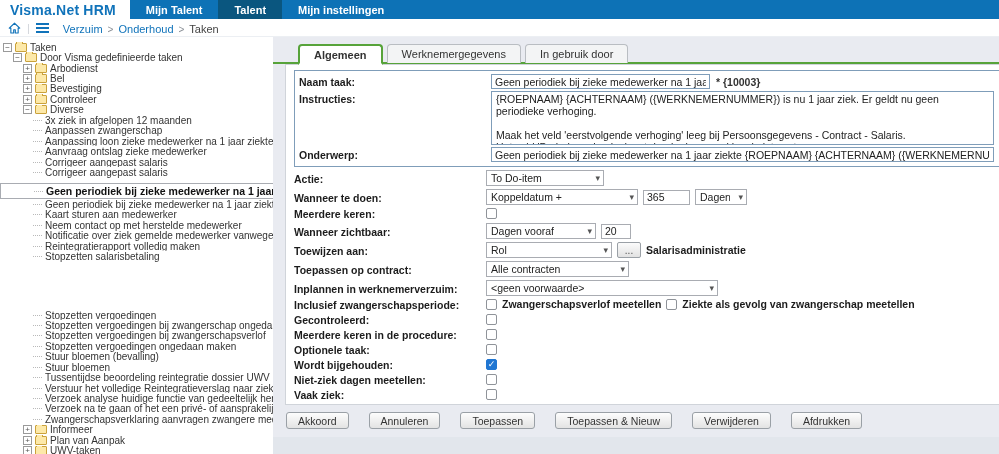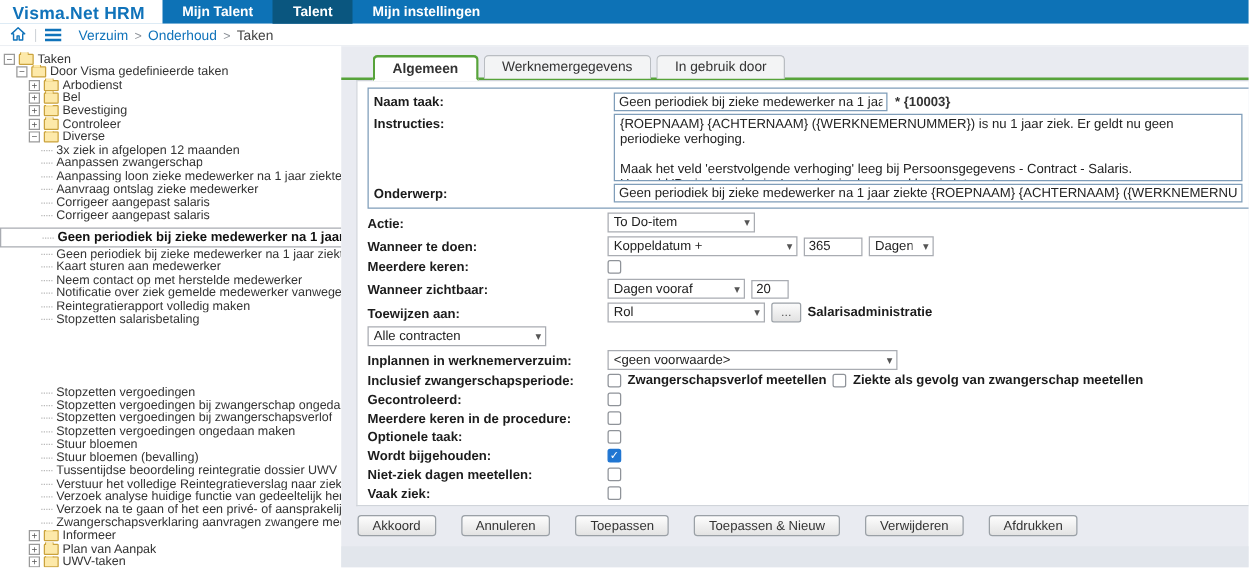--- a/index.html
+++ b/index.html
@@ -195,24 +195,24 @@
         <span class="dash"></span>
         <span class="tlabel">Stopzetten vergoedingen bij zwangerschap ongedaan maken</span>
       </div><div class="trow" style="padding-left: 33px;">
         <span class="dash"></span>
         <span class="tlabel">Stopzetten vergoedingen bij zwangerschapsverlof</span>
       </div><div class="trow" style="padding-left: 33px;">
         <span class="dash"></span>
         <span class="tlabel">Stopzetten vergoedingen ongedaan maken</span>
       </div><div class="trow" style="padding-left: 33px;">
         <span class="dash"></span>
+        <span class="tlabel">Stuur bloemen (bevalling)</span>
+      </div><div class="trow" style="padding-left: 33px;">
+        <span class="dash"></span>
         <span class="tlabel">Stuur bloemen</span>
-      </div><div class="trow" style="padding-left: 33px;">
-        <span class="dash"></span>
-        <span class="tlabel">Stuur bloemen (bevalling)</span>
       </div><div class="trow" style="padding-left: 33px;">
         <span class="dash"></span>
         <span class="tlabel">Tussentijdse beoordeling reintegratie dossier UWV</span>
       </div><div class="trow" style="padding-left: 33px;">
         <span class="dash"></span>
         <span class="tlabel">Verstuur het volledige Reintegratieverslag naar zieke medewerker</span>
       </div><div class="trow" style="padding-left: 33px;">
         <span class="dash"></span>
         <span class="tlabel">Verzoek analyse huidige functie van gedeeltelijk herstelde medewerker</span>
       </div><div class="trow" style="padding-left: 33px;">
@@ -326,20 +326,21 @@
           <span class="sel" style="width:126px">
             <span class="seltext">Rol</span>
               <span class="selarrow">▾</span>
           </span>
           <span class="browse-btn">...</span>
           <span class="assigned">Salarisadministratie</span>
         </div>
       </div>
 
       <div class="frow">
+        <div class="f-label">Toepassen op contract:</div>
         <div class="fctl">
           <span class="sel" style="width:143px">
             <span class="seltext">Alle contracten</span>
               <span class="selarrow">▾</span>
           </span>
         </div>
       </div>
 
       <div class="frow">
         <div class="f-label">Inplannen in werknemerverzuim:</div>

